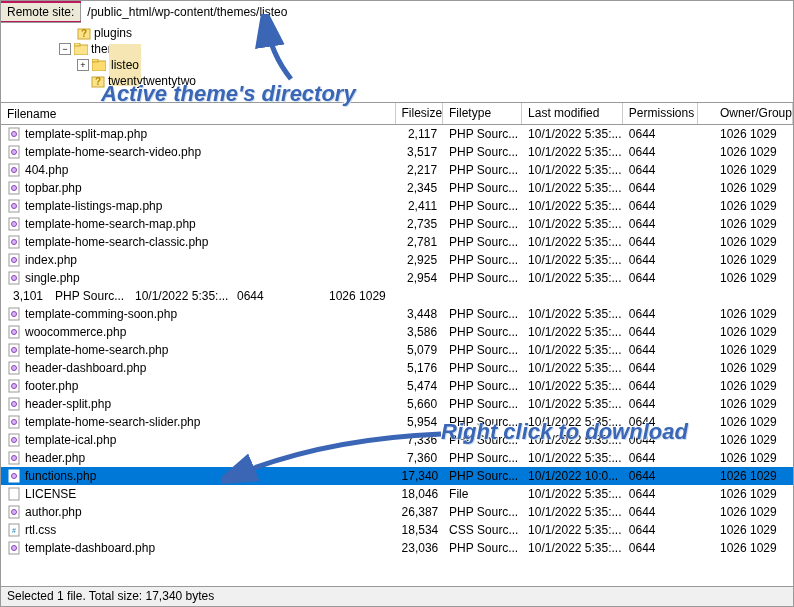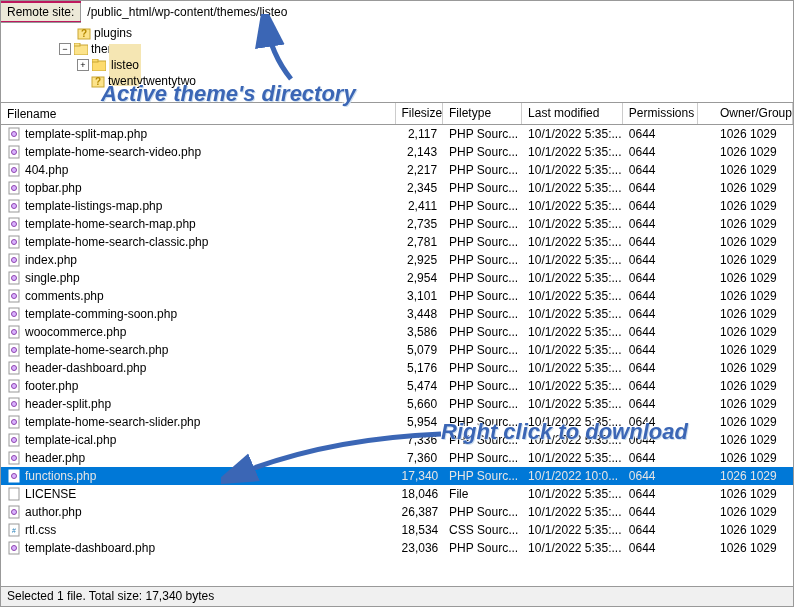--- a/index.html
+++ b/index.html
@@ -13,21 +13,21 @@
 .tree-toggle { width: 12px; height: 12px; border: 1px solid #888; display: inline-flex; align-items: center; justify-content: center; font-size: 9px; margin-right: 3px; background: #fff; cursor: pointer; }
 .folder-icon { width: 14px; height: 12px; display: inline-block; margin-right: 3px; }
 .q-icon { width: 14px; height: 14px; display: inline-block; margin-right: 3px; }
 .tree-label { font-size: 12px; }
 .tree-label.sel { background: #f5e6b3; padding: 14px 2px; }
 .list-pane { position: relative; }
 .list-header { display: flex; border-bottom: 1px solid #999; background: #fff; height: 22px; }
 .list-header .col { border-right: 1px solid #ccc; padding: 3px 6px; font-size: 12px; cursor: pointer; white-space: nowrap; overflow: hidden; }
 .list-body { height: 440px; overflow: hidden; }
 .file-row { display: flex; height: 18px; align-items: center; }
-.file-row.selected { background: #0078d7; color: #e5e5e5; }
+.file-row.selected { background: #0078d7; color: #000000; }
 .file-row .cell { padding: 0 6px; white-space: nowrap; overflow: hidden; }
 .col-name { width: 400px; display: flex; align-items: center; }
 .col-size { width: 48px; text-align: right; }
 .col-type { width: 80px; }
 .col-mod { width: 102px; }
 .col-perm { width: 76px; }
 .col-own { width: 80px; margin-left: 16px; }
 .file-icon { width: 14px; height: 14px; display: inline-flex; align-items: center; justify-content: center; margin-right: 4px; flex-shrink: 0; }
 .status-bar { position: absolute; bottom: 0; left: 0; right: 0; height: 20px; border-top: 1px solid #999; background: #f0f0f0; padding: 2px 6px; font-size: 12px; }
 .annotation { position: absolute; font-family: "Segoe UI", sans-serif; font-size: 22px; font-weight: 700; font-style: italic; color: #3b66b5; text-shadow: 1px 1px 0 #cde, -1px -1px 0 #fff; pointer-events: none; }
@@ -111,21 +111,21 @@
       <div class="file-row">
         <div class="cell col-name">
           <span class="file-icon">
             <svg width="14" height="14">
               <rect x="2" y="1" width="10" height="12" fill="#fff" stroke="#999"></rect>
               <circle cx="7" cy="7" r="2.5" fill="#d9b3ff" stroke="#8e44ad"></circle>
             </svg>
           </span>
           <span>template-home-search-video.php</span>
         </div>
-        <div class="cell col-size">2,143</div>
+        <div class="cell col-size">3,517</div>
         <div class="cell col-type">PHP Sourc...</div>
         <div class="cell col-mod">10/1/2022 5:35:...</div>
         <div class="cell col-perm">0644</div>
         <div class="cell col-own">1026 1029</div>
       </div>
       <div class="file-row">
         <div class="cell col-name">
           <span class="file-icon">
             <svg width="14" height="14">
               <rect x="2" y="1" width="10" height="12" fill="#fff" stroke="#999"></rect>
@@ -230,29 +230,20 @@
           </span>
           <span>single.php</span>
         </div>
         <div class="cell col-size">2,954</div>
         <div class="cell col-type">PHP Sourc...</div>
         <div class="cell col-mod">10/1/2022 5:35:...</div>
         <div class="cell col-perm">0644</div>
         <div class="cell col-own">1026 1029</div>
       </div>
       <div class="file-row">
-        <div class="cell col-name">
-          <span class="file-icon">
-            <svg width="14" height="14">
-              <rect x="2" y="1" width="10" height="12" fill="#fff" stroke="#999"></rect>
-              <circle cx="7" cy="7" r="2.5" fill="#d9b3ff" stroke="#8e44ad"></circle>
-            </svg>
-          </span>
-          <span>comments.php</span>
-        </div>
         <div class="cell col-size">3,101</div>
         <div class="cell col-type">PHP Sourc...</div>
         <div class="cell col-mod">10/1/2022 5:35:...</div>
         <div class="cell col-perm">0644</div>
         <div class="cell col-own">1026 1029</div>
       </div>
       <div class="file-row">
         <div class="cell col-name">
           <span class="file-icon">
             <svg width="14" height="14">

